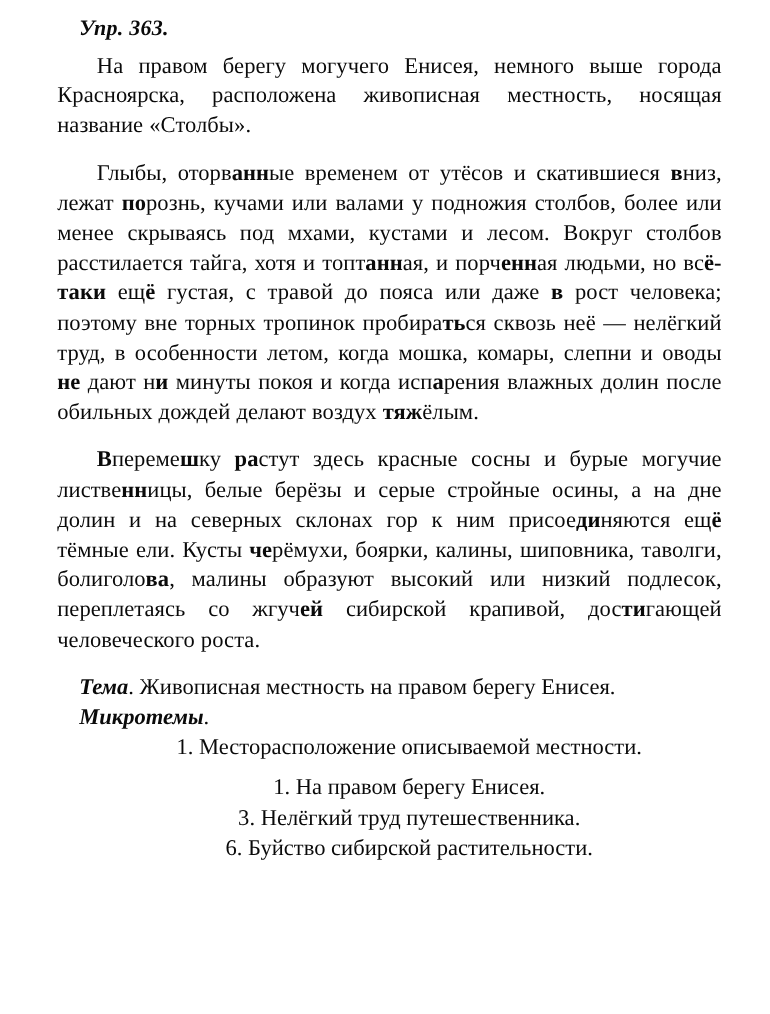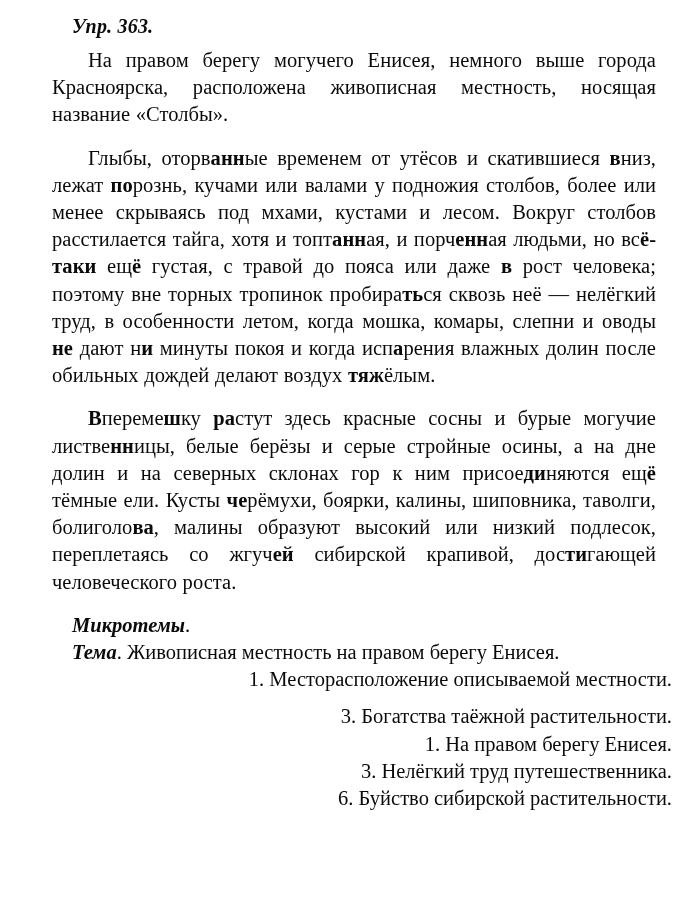--- a/index.html
+++ b/index.html
@@ -51,21 +51,21 @@
     font-size: 20.5px;
     line-height: 27.2px;
     text-indent: 36px;
     text-align: left;
   }
   p.list-line {
     margin: 0;
     font-size: 20.5px;
     line-height: 27.2px;
     text-indent: 36px;
-    text-align: right;
+    text-align: center;
   }
   p.list-line.wrapped {
     text-align: justify;
     text-justify: inter-word;
   }
   .lbl {
     font-weight: 700;
     font-style: italic;
   }
   b.em {
@@ -80,30 +80,29 @@
   <div class="content">
 
     <p class="exercise-heading">Упр. 363.</p>
 
     <p class="body-para first-para">На правом берегу могучего Енисея, немного выше города Красноярска, расположена живописная местность, носящая название «Столбы».</p>
 
     <p class="body-para">Глыбы, оторв<b class="em">анн</b>ые временем от утёсов и скатившиеся <b class="em">в</b>низ, лежат <b class="em">по</b>рознь, кучами или валами у подножия столбов, более или менее скрываясь под мхами, кустами и лесом. Вокруг столбов расстилается тайга, хотя и топт<b class="em">анн</b>ая, и порч<b class="em">енн</b>ая людьми, но вс<b class="em">ё-таки</b> ещ<b class="em">ё</b> густая, с травой до пояса или даже <b class="em">в</b> рост человека; поэтому вне торных тропинок пробира<b class="em">ть</b>ся сквозь неё — нелёгкий труд, в особенности летом, когда мошка, комары, слепни и оводы <b class="em">не</b> дают н<b class="em">и</b> минуты покоя и когда исп<b class="em">а</b>рения влажных долин после обильных дождей делают воздух <b class="em">тяж</b>ёлым.</p>
 
     <p class="body-para"><b class="em">В</b>переме<b class="em">ш</b>ку <b class="em">ра</b>стут здесь красные сосны и бурые могучие листве<b class="em">нн</b>ицы, белые берёзы и серые стройные осины, а на дне долин и на северных склонах гор к ним присое<b class="em">ди</b>няются ещ<b class="em">ё</b> тёмные ели. Кусты <b class="em">че</b>рёмухи, боярки, калины, шиповника, таволги, болиголо<b class="em">ва</b>, малины образуют высокий или низкий подлесок, переплетаясь со жгуч<b class="em">ей</b> сибирской крапивой, дос<b class="em">ти</b>гающей человеческого роста.</p>
 
+    <p class="label-line"><span class="lbl">Тема</span><span>. </span><span>Живописная местность на правом берегу Енисея.</span></p>
+
     <p class="label-line"><span class="lbl">Микротемы</span><span>.</span></p>
-
-    <p class="label-line"><span class="lbl">Тема</span><span>. </span><span>Живописная местность на правом берегу Енисея.</span></p>
 
     <p class="list-line">1. Месторасположение описываемой местности.</p>
 
     <div class="gap-small"></div>
 
 
-    <p class="list-line">3. Богатства таёжной растительности.</p>
 
 
     <p class="list-line">1. На правом берегу Енисея.</p>
     <p class="list-line">3. Нелёгкий труд путешественника.</p>
     <p class="list-line">6. Буйство сибирской растительности.</p>
 
   </div>
 </div>
 
 </body></html>

